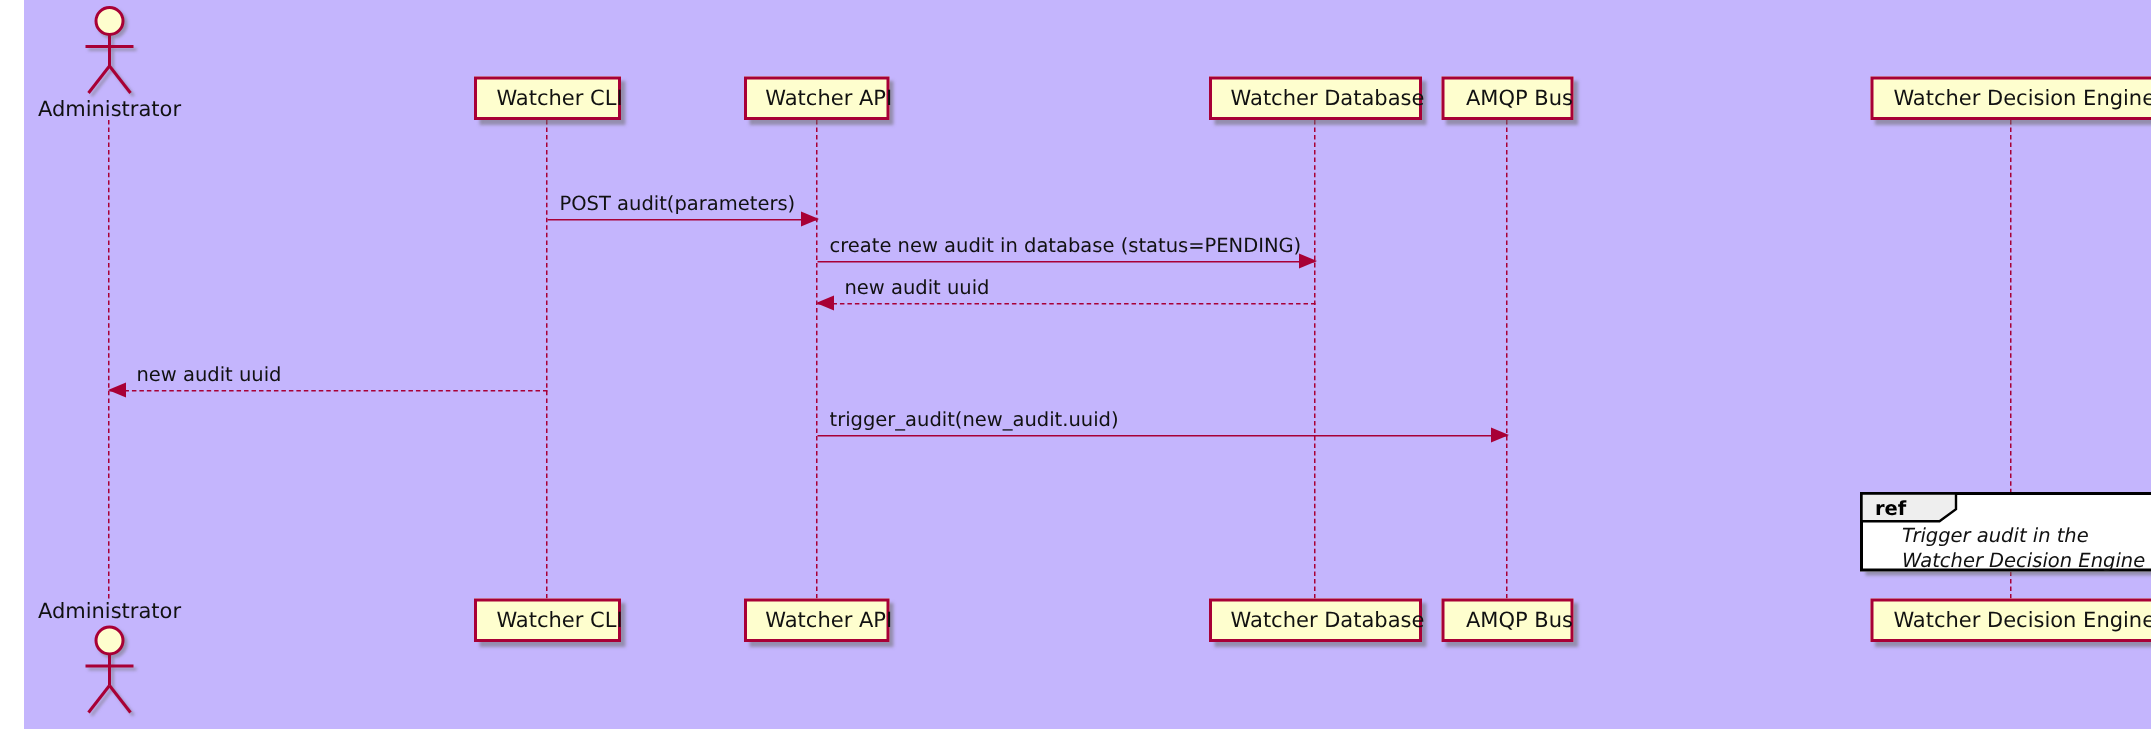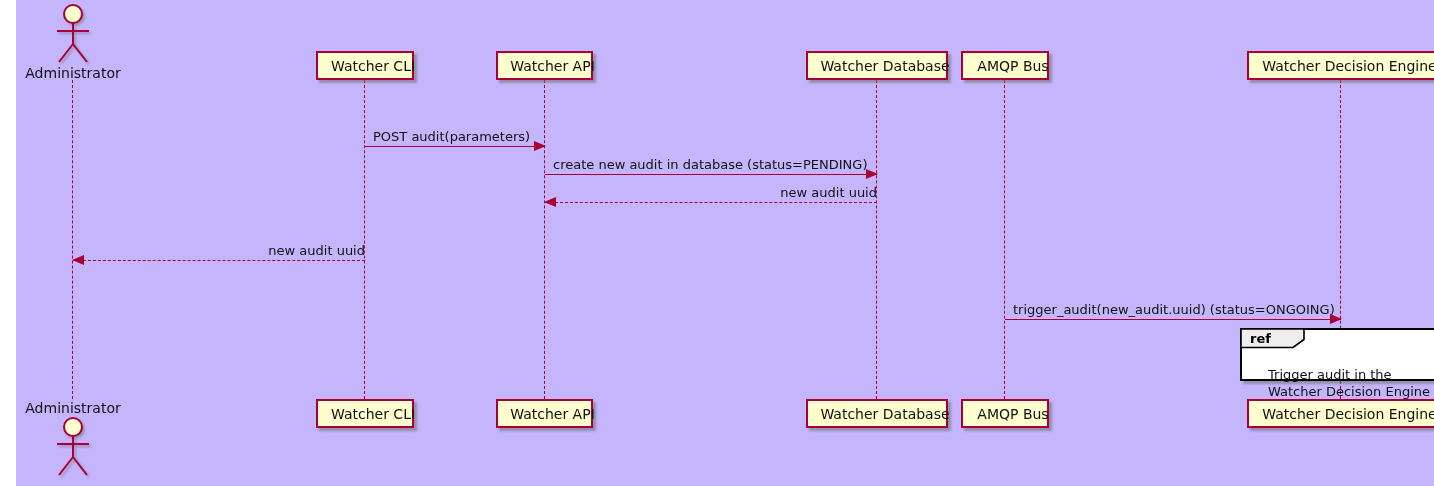--- a/index.html
+++ b/index.html
@@ -59,21 +59,21 @@
   
   .msg { position: absolute; z-index: 2; }
   .msg .lbl {
     display: block;
     height: 17px;
     font-size: 13px;
     line-height: 16px;
     padding-left: 8px;
     white-space: nowrap;
   }
-  .msg.rev .lbl { padding-left: 18px; text-align: right; }
+  .msg.rev .lbl { padding-left: 18px; }
   .msg .line {
     position: relative;
     height: 0;
     border-top: 1.4px solid #A80036;
   }
   .msg.dashed .line { border-top: 1px dashed #A80036; }
   .head {
     position: absolute;
     width: 0; height: 0;
     border-top: 5px solid transparent;
@@ -89,24 +89,25 @@
     border: 2px solid #000000;
     box-shadow: 3px 3px 2px rgba(110,110,110,0.55);
     z-index: 4;
     padding-left: 37px;
   }
   .ref .tab { position: absolute; top: -2px; left: -2px; }
   .ref .tab text { font-family: "DejaVu Sans", "Liberation Sans", sans-serif; }
   .ref .body {
     position: absolute;
     left: 26px;
-    top: 36px;
+    top: 19px;
     font-size: 13px;
     line-height: 17px;
     white-space: nowrap;
+    font-style: italic;
   }
 </style>
 </head>
 <body>
 
 <div class="canvas">
 
   <div class="lifeline" style="left:56px;"></div>
   <div class="lifeline" style="left:348px;"></div>
   <div class="lifeline" style="left:528px;"></div>
@@ -152,27 +153,27 @@
   </div>
 
 
   <div class="msg dashed rev" style="left:57px;top:243px;width:292px;">
     <span class="lbl">new audit uuid</span>
     <div class="line">
         <div class="head l"></div>
       </div>
   </div>
 
-
-  <div class="msg solid" style="left:989px;top:302px;width:336px;">
-    <span class="lbl">trigger_audit(new_audit.uuid) (status=ONGOING)</span>
+  <div class="msg solid" style="left:529px;top:273px;width:460px;">
+    <span class="lbl">trigger_audit(new_audit.uuid)</span>
     <div class="line">
         <div class="head r"></div>
       </div>
   </div>
+
 
   <div class="ref" style="left:1224px;top:328px;width:197px;height:53px;">
     <svg class="tab" width="68" height="21" viewBox="0 0 68 21">
       <path d="M1,1 H64 V11.5 L53,19.5 H1 Z" fill="#EEEEEE" stroke="#000000" stroke-width="1.6"></path>
       <text x="10" y="15" font-size="13" font-weight="bold" fill="#000000">ref</text>
     </svg>
     <div class="body">
       <span style="display:block;">Trigger audit in the</span>
       <span style="display:block;">Watcher Decision Engine</span>
     </div>

